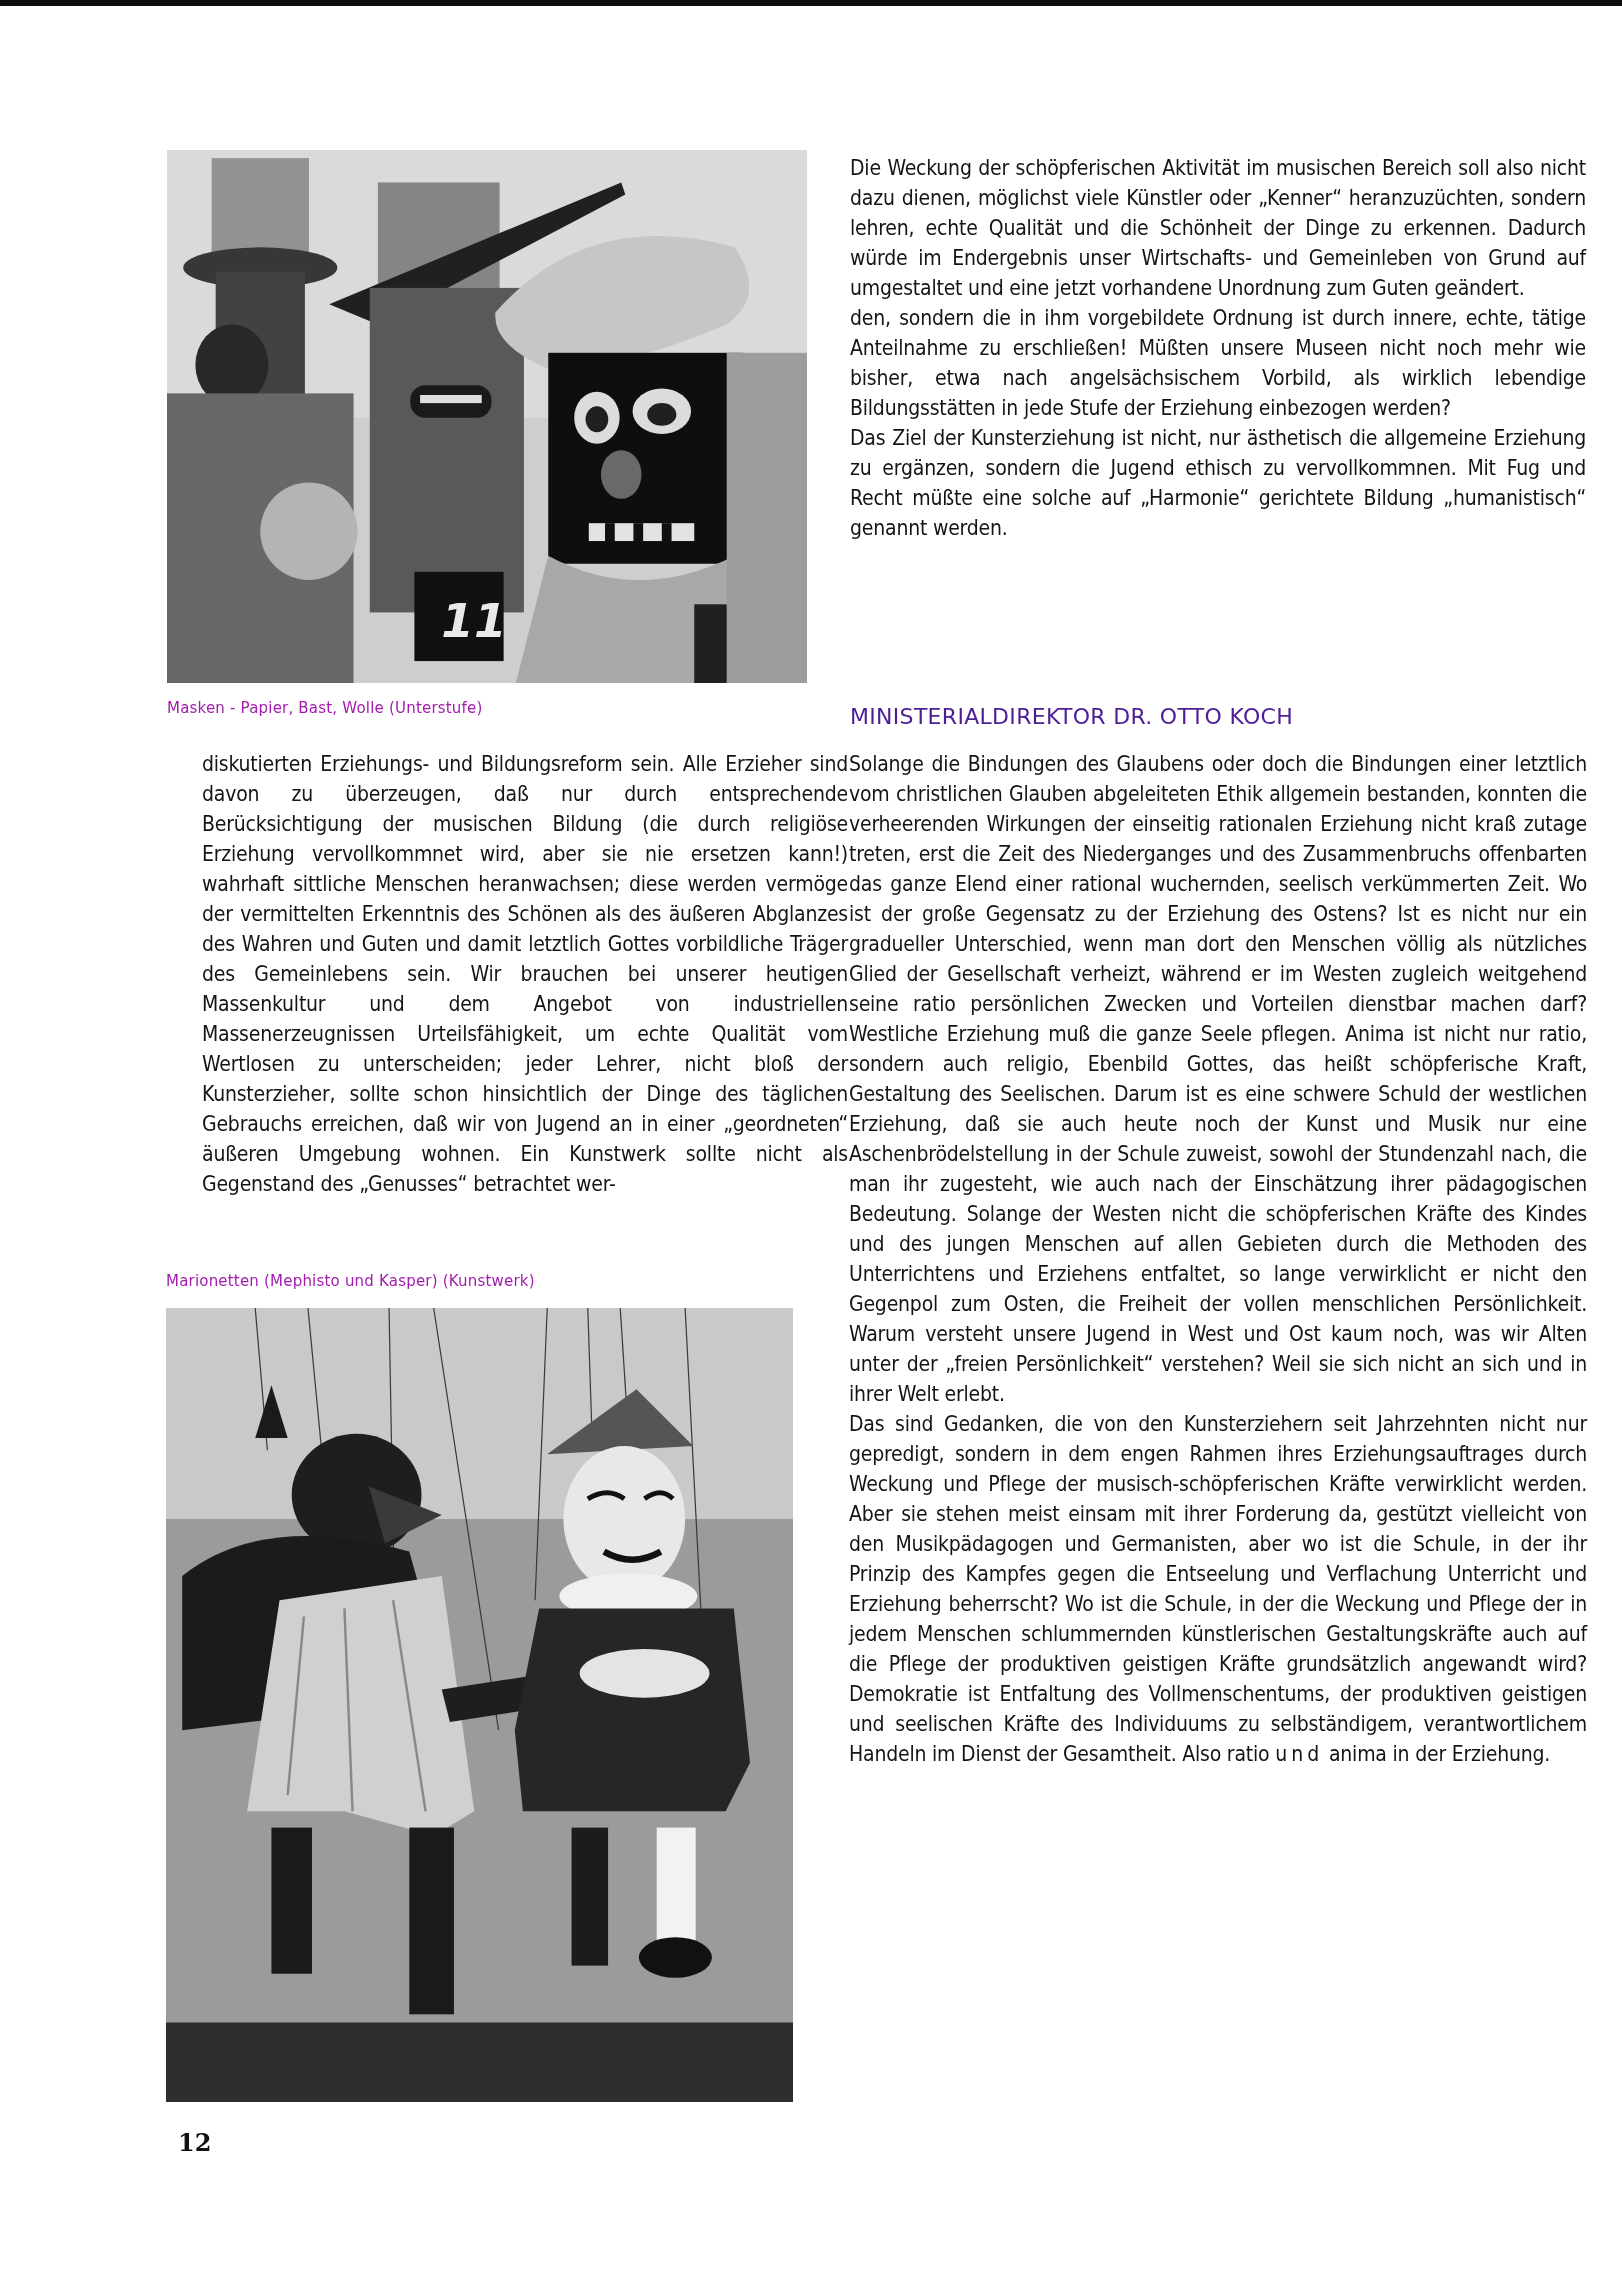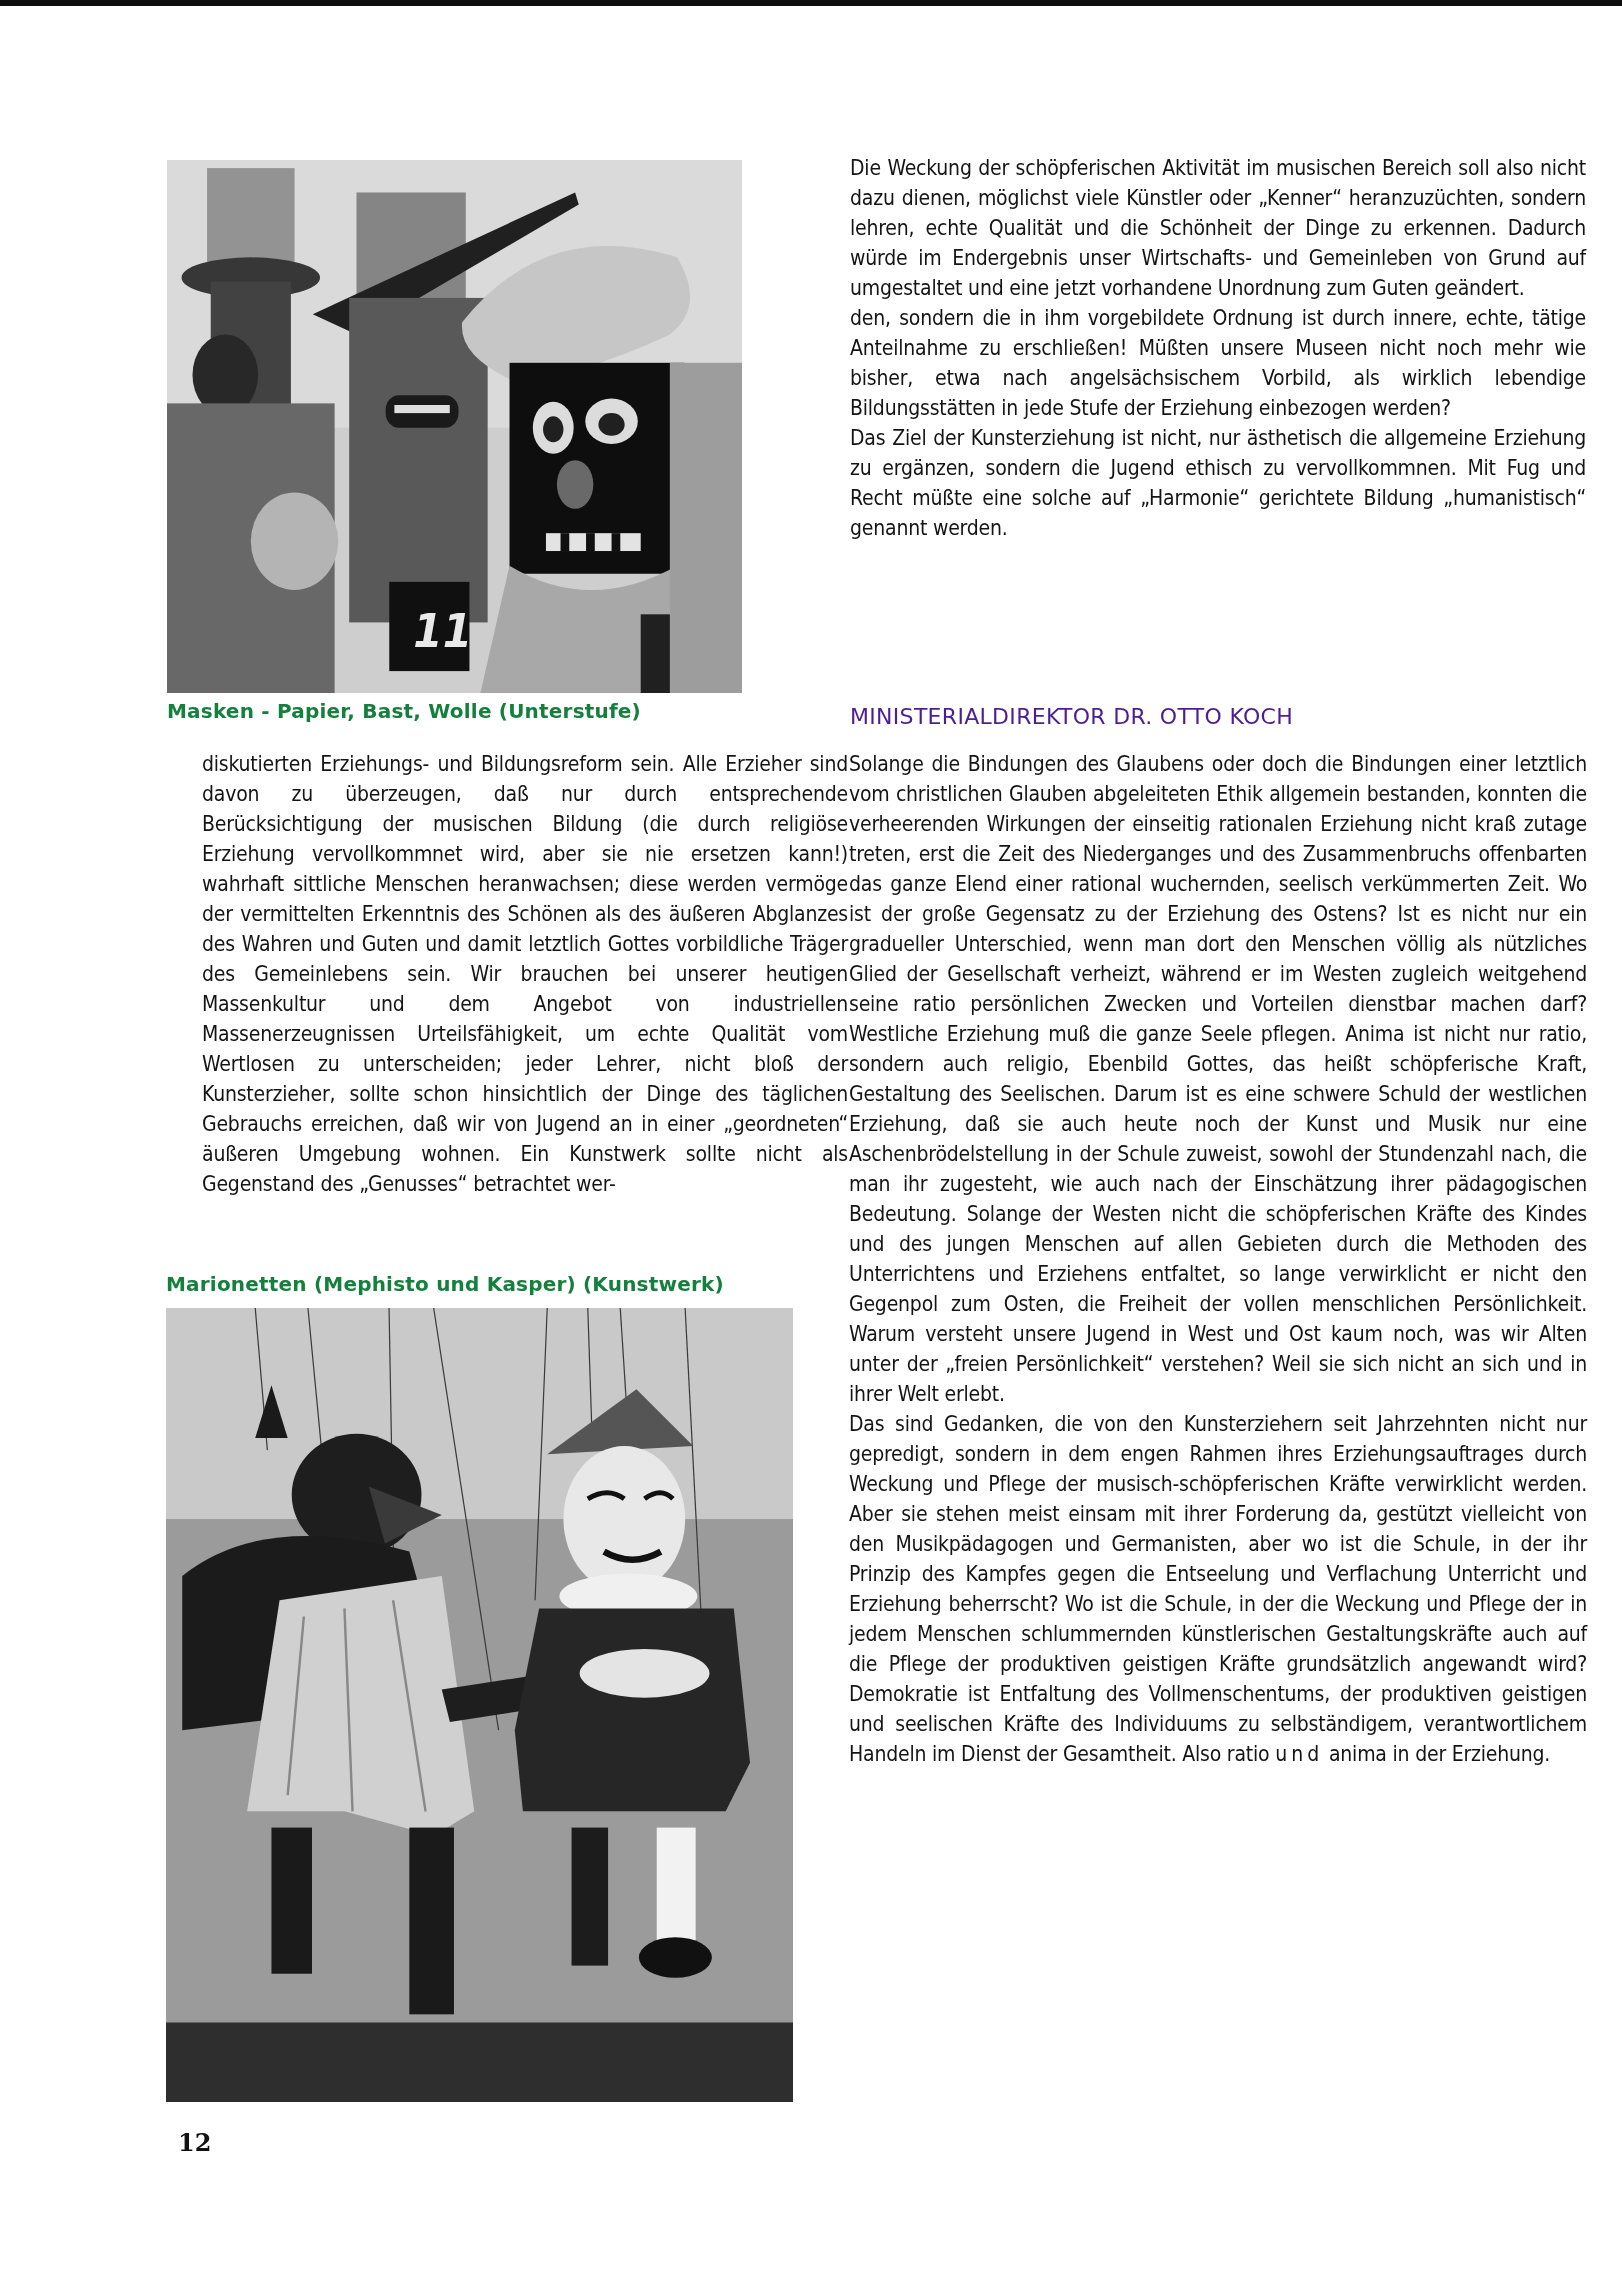--- a/index.html
+++ b/index.html
@@ -3,33 +3,33 @@
 <meta charset="utf-8">
 <style>
   html, body { margin: 0; padding: 0; background: #ffffff; }
   body { width: 1623px; height: 2295px; position: relative; overflow: hidden;
          font-family: "DejaVu Sans", sans-serif; color: #141414; }
   .top-band { position: absolute; left: 0; top: 0; width: 1623px; height: 5.7px; background: #0d0d0d; }
   .col { position: absolute; }
   .para { margin: 0; font-size: 21px; line-height: 30px; text-align: justify;
           letter-spacing: -0.2px; font-stretch: condensed; }
   .para.ragged-last { text-align-last: left; }
-  .caption { position: absolute; font-size: 20px; color: #15803d; letter-spacing: 0.2px; white-space: nowrap; font-weight: bold; }
+  .caption { position: absolute; font-size: 15px; color: #a21caf; letter-spacing: 0.2px; white-space: nowrap; }
   .heading { position: absolute; font-size: 22px; letter-spacing: 0.3px; color: #4c1d95; white-space: nowrap; }
   .pagenum { position: absolute; font-family: "DejaVu Serif", serif; font-weight: bold; font-size: 24px; color: #111; }
   .photo { position: absolute; overflow: hidden; background: #8a8a8a; }
   .photo svg { display: block; width: 100%; height: 100%; }
   .sp { letter-spacing: 4px; }
 </style>
 </head>
 <body>
 
 <div class="top-band"></div>
 
-<div class="photo" style="left:167px; top:160px; width:575px; height:533px;" title="Drei Masken mit Hüten; Startnummer 11">
+<div class="photo" style="left:167px; top:150px; width:640px; height:533px;" title="Drei Masken mit Hüten; Startnummer 11">
   <svg viewBox="0 0 789 657" preserveAspectRatio="none">
     <defs>
       <filter id="grain1">
           <feTurbulence type="fractalNoise" baseFrequency="0.9" numOctaves="2" result="n"></feTurbulence>
           <feColorMatrix type="saturate" values="0"></feColorMatrix>
           <feComponentTransfer>
             <feFuncA type="linear" slope="0.25"></feFuncA>
           </feComponentTransfer>
           <feBlend in="SourceGraphic" mode="multiply"></feBlend>
         </filter>

